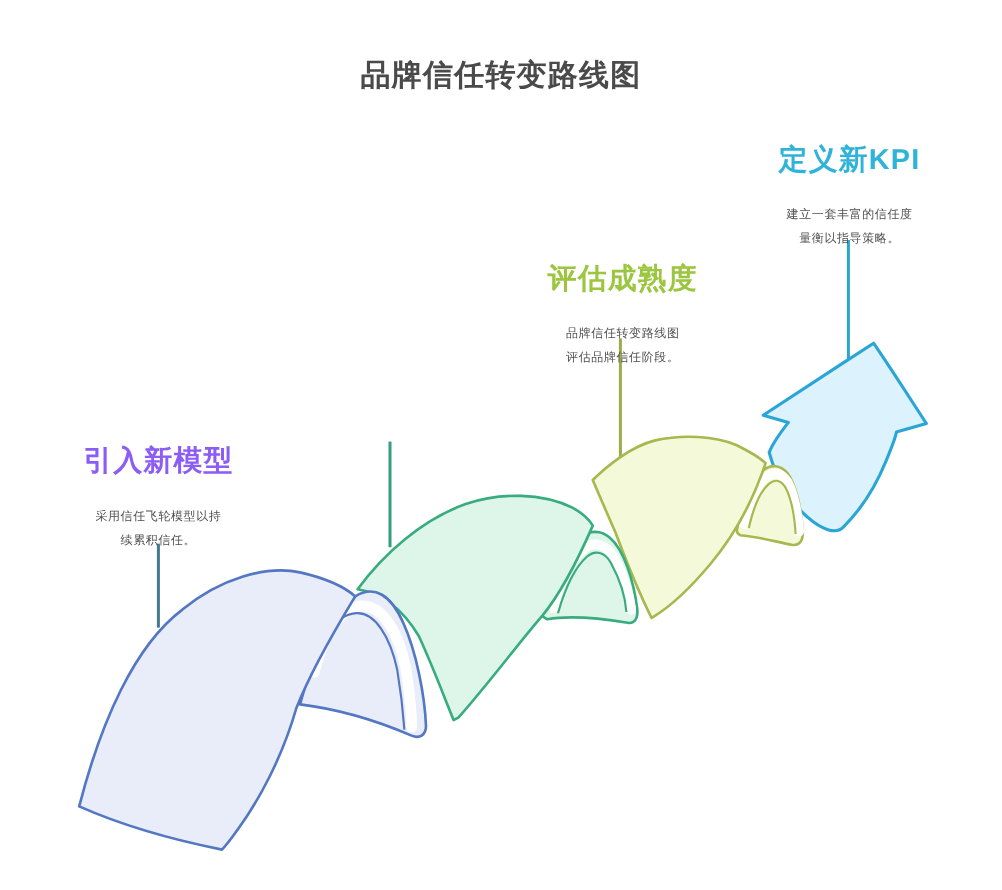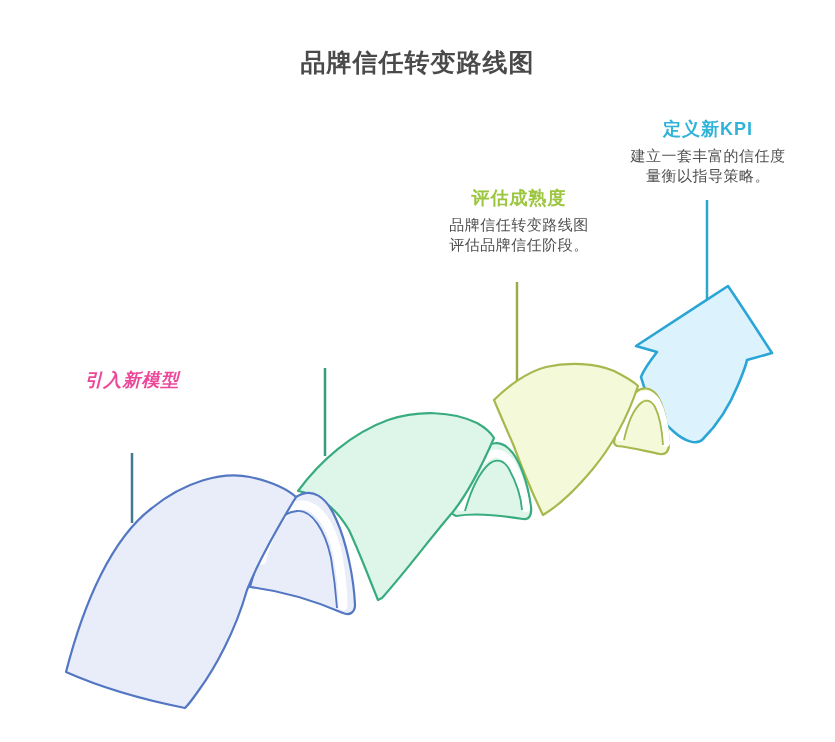--- a/index.html
+++ b/index.html
@@ -16,32 +16,32 @@
     position: absolute;
     left: 0; top: 46px;
     width: 835px;
     text-align: center;
     font-size: 25px;
     font-weight: bold;
     letter-spacing: 1px;
     color: #4a4a4a;
   }
   .stage { position: absolute; width: 240px; text-align: center; }
-  .stage-label { font-size: 18px; font-weight: bold; letter-spacing: 1px; }
+  .stage-label { font-size: 24px; font-weight: bold; letter-spacing: 1px; }
   .stage-desc {
-    margin-top: 5px;
-    font-size: 15px;
+    margin-top: 21px;
+    font-size: 10px;
     line-height: 20px;
     color: #4f4f4f;
     white-space: pre-line;
     letter-spacing: 0.5px;
   }
   .stage-1 { left: 12px;  top: 368px; }
   .stage-2 { left: 204px; top: 261px; }
-  .stage-3 { left: 399px; top: 186px; }
+  .stage-3 { left: 399px; top: 216px; }
   .stage-4 { left: 588px; top: 117px; }
 </style>
 </head>
 <body>
 
 <div class="canvas">
 
   <svg class="ribbon-svg" width="835" height="742" viewBox="0 0 835 742">
 
     <g stroke-width="2.5">
@@ -140,21 +140,23 @@
         C 276 530, 258 562, 247 590
         C 235 632, 215 668, 199 690
         C 194 697, 190 703, 185 708
         C 145 700, 102 688, 66 672 Z"></path>
     </g>
   </svg>
 
   <div class="page-title">品牌信任转变路线图</div>
 
   <div class="stage stage-1">
-    <div class="stage-label" style="color: #ec4899; font-style: italic;">引入新模型</div>
+    <div class="stage-label" style="color: #8b5cf6;">引入新模型</div>
+    <div class="stage-desc">采用信任飞轮模型以持
+续累积信任。</div>
   </div>
 
 
   <div class="stage stage-3">
     <div class="stage-label" style="color: rgb(156, 198, 63);">评估成熟度</div>
     <div class="stage-desc">品牌信任转变路线图
 评估品牌信任阶段。</div>
   </div>
 
   <div class="stage stage-4">

